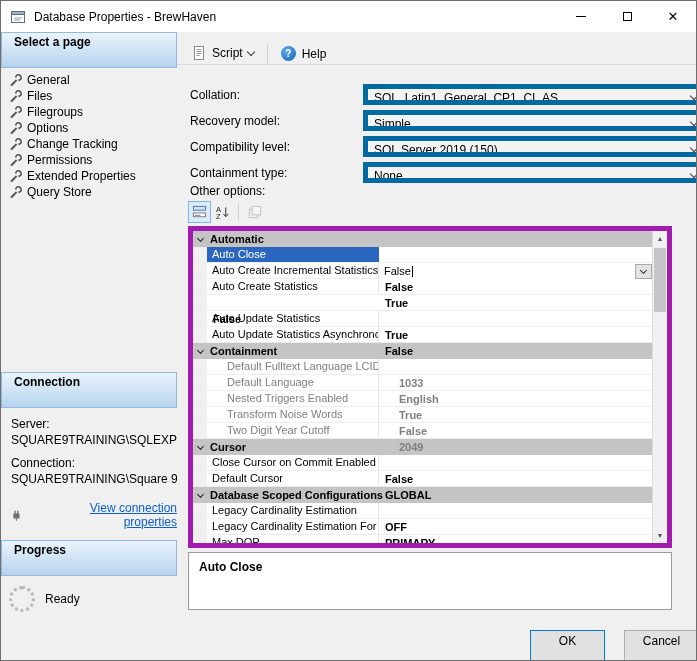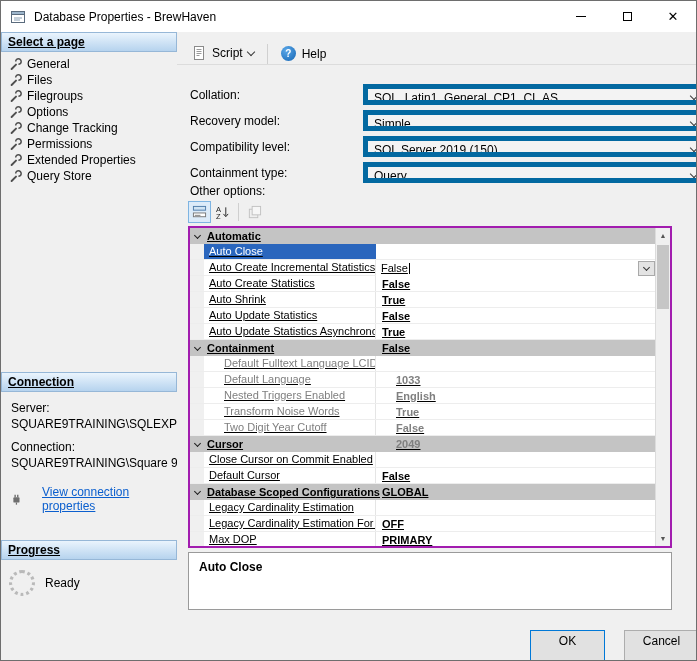--- a/index.html
+++ b/index.html
@@ -13,30 +13,30 @@
   .title-text { margin-left:8px; font-size:12px; }
   .tb-buttons { margin-left:auto; display:flex; height:100%; }
   .tb-btn { width:46px; height:100%; display:flex; align-items:center; justify-content:center; font-size:13px; }
   .min-glyph { width:10px; height:1px; background:#000; display:inline-block; }
   .max-glyph { width:9px; height:9px; border:1px solid #000; display:inline-block; }
 
   .body { display:flex; height:628px; }
 
   
   .sidebar { position:relative; width:176px; flex:none; }
-  .panel-header { height:20px; line-height:18px; padding-left:6px; font-weight:bold;
-                  background:linear-gradient(#eaf4fd,#b6d3ee); border:1px solid #96b7d7;text-decoration:underline; }
+  .panel-header { height:36px; line-height:18px; padding-left:12px; font-weight:bold;
+                  background:linear-gradient(#eaf4fd,#b6d3ee); border:1px solid #96b7d7; }
   .page-list { padding-top:4px; }
   .page-item { display:flex; align-items:center; height:16px; padding-left:8px; gap:5px; cursor:default; }
   .page-icon { width:13px; height:13px; flex:none; display:inline-flex; }
   .sb-connection { position:absolute; top:340px; left:0; width:100%; }
   .sb-progress   { position:absolute; top:508px; left:0; width:100%; }
   .sb-label { margin:9px 0 0 10px; }
   .sb-value { margin:2px 0 0 10px; white-space:nowrap; overflow:hidden; }
-  .link-row { display:flex; align-items:center; gap:19px; margin:15px 0 0 8px; }
+  .link-row { display:flex; align-items:center; gap:19px; margin:15px 0 0 8px;text-align:right; }
   .vc-icon { width:14px; height:14px; display:inline-flex; flex:none; }
   .link { color:#0b5fce; text-decoration:underline; cursor:pointer; }
   .progress-row { display:flex; align-items:center; gap:10px; margin:10px 0 0 8px; }
   .spinner { width:26px; height:26px; border:3px dotted #b9b9b9; border-radius:50%; flex:none; }
 
   
   .main { position:relative; flex:1; }
   .toolbar { position:absolute; top:0; left:0; right:0; height:33px; display:flex; align-items:flex-end;
              border-bottom:1px solid #dcdcdc; }
   .script-btn { display:flex; align-items:center; gap:5px; margin-left:8px; padding:3px 6px; cursor:default; }
@@ -59,21 +59,21 @@
 
   .mini-toolbar { position:absolute; left:11px; top:168px; display:flex; align-items:center; height:24px; }
   .mini-btn { width:23px; height:22px; display:flex; align-items:center; justify-content:center;
               border:1px solid transparent; }
   .mini-btn.selected { background:#dcebf9; border-color:#7eb4e2; }
   .mini-btn.disabled { opacity:.45; }
   .mini-sep { width:1px; height:18px; background:#cfcfcf; margin:0 4px; }
 
   
   .prop-grid { position:absolute; left:11px; top:194px; width:484px; height:322px;
-               border:2px solid #a21caf; background:#fff; display:flex;text-decoration:underline; }
+               border:5px solid #a21caf; background:#fff; display:flex; }
   .grid-rows { flex:1; overflow:hidden; font-size:11px; }
   .grid-row { height:16px; display:flex; align-items:center; }
   .cat-row { background:#c4c4c4; font-weight:bold; padding-left:4px; gap:6px; }
   .cat-chev { width:5px; height:5px; border-right:1.6px solid #1f1f1f; border-bottom:1.6px solid #1f1f1f;
               transform:rotate(45deg); flex:none; margin:-2px 1px 0 1px; }
   .prop-row { border-bottom:1px solid #ededed; background:#fff; }
   .gutter { width:14px; height:100%; background:#f0f0f0; flex:none; }
   .pname { width:172px; flex:none; height:100%; line-height:15px; padding-left:5px;
            border-right:1px solid #e5e5e5; overflow:hidden; white-space:nowrap; }
   .pvalue { flex:1; height:100%; line-height:15px; padding-left:6px; font-weight:bold;
@@ -266,21 +266,21 @@
       </div>
 
       <div class="field-label fl-2">Compatibility level:</div>
       <div class="combo cb-2">
         <span>SQL Server 2019 (150)</span>
         <span class="chev"></span>
       </div>
 
       <div class="field-label fl-3">Containment type:</div>
       <div class="combo cb-3">
-        <span>Query</span>
+        <span>None</span>
         <span class="chev"></span>
       </div>
 
       <div class="other-options">Other options:</div>
 
       <div class="mini-toolbar">
         <div class="mini-btn selected">
           <svg viewBox="0 0 16 16" width="15" height="15">
             <rect x="1.5" y="1.5" width="13" height="4" fill="#cfe3f3" stroke="#4d7aa8"></rect>
             <rect x="1.5" y="8.5" width="13" height="4" fill="#fff" stroke="#777"></rect>
@@ -326,21 +326,20 @@
               <span class="pname">Auto Create Incremental Statistics</span>
               <span class="pvalue">False</span>
             </div>
             <div class="grid-row prop-row">
               <span class="gutter"></span>
               <span class="pname">Auto Create Statistics</span>
               <span class="pvalue">True</span>
             </div>
             <div class="grid-row prop-row">
               <span class="gutter"></span>
-              <span class="pname">Auto Shrink</span>
               <span class="pvalue">False</span>
             </div>
             <div class="grid-row prop-row">
               <span class="gutter"></span>
               <span class="pname">Auto Update Statistics</span>
               <span class="pvalue">True</span>
             </div>
             <div class="grid-row prop-row">
               <span class="gutter"></span>
               <span class="pname">Auto Update Statistics Asynchronously</span>

